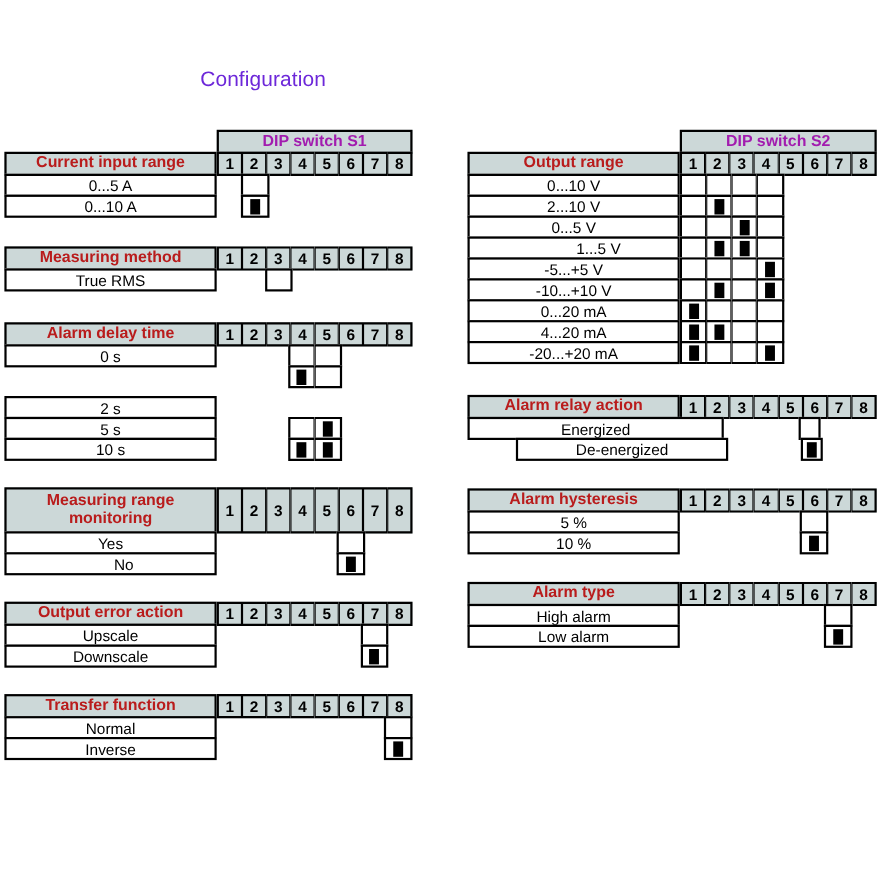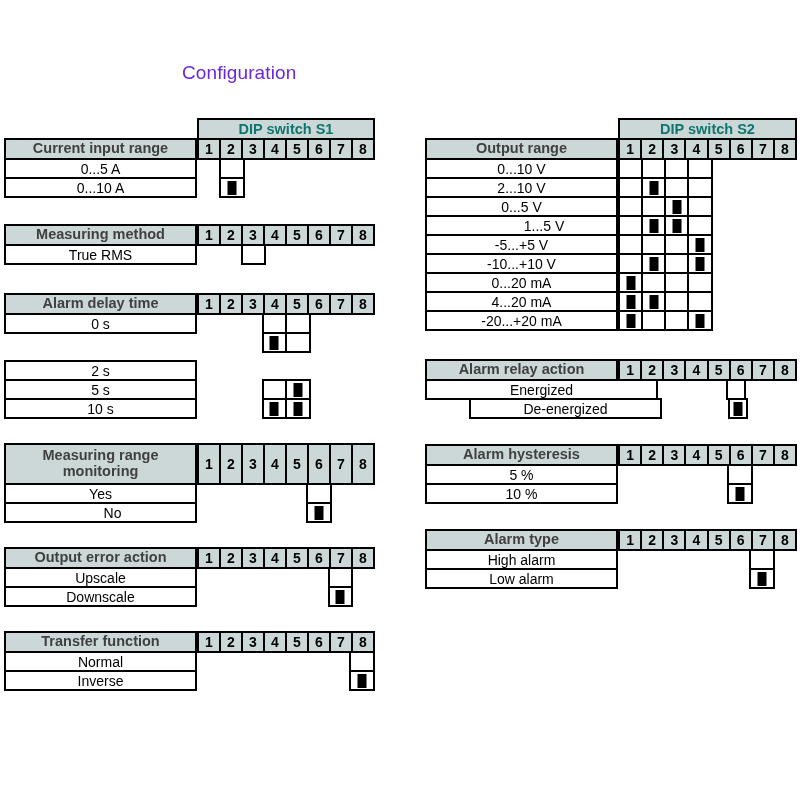--- a/index.html
+++ b/index.html
@@ -25,33 +25,33 @@
   .tbl { width: 100%; margin-bottom: 25px; }
 
   
   .dipbar { display: flex; width: 100%; height: 22px; }
   .dipbar .spacer { flex: 0 0 auto; }
   .dipbar .dipcell {
     flex: 1 1 auto;
     background: #ccd8d8;
     border: 2px solid #000;
     display: flex; align-items: center; justify-content: center;
-    font-size: 14.5px; font-weight: bold; color: #0f766e;
+    font-size: 14.5px; font-weight: bold; color: #a21caf;
     line-height: 1;
   }
 
   
   .hrow { display: flex; width: 100%; }
   .hlabel {
     flex: 0 0 auto;
     background: #ccd8d8;
     border: 2px solid #000;
     display: flex; align-items: center; justify-content: center;
     text-align: center;
-    font-size: 14.5px; font-weight: bold; color: #404040;
+    font-size: 14.5px; font-weight: bold; color: #b91c1c;
     line-height: 1.08;
     min-height: 22px;
     padding: 1px 2px;
   }
   .hnums { flex: 1 1 auto; display: flex; }
   .hnum {
     flex: 1 1 0;
     background: #ccd8d8;
     border: 2px solid #000;
     border-left-width: 1px; border-right-width: 1px;

